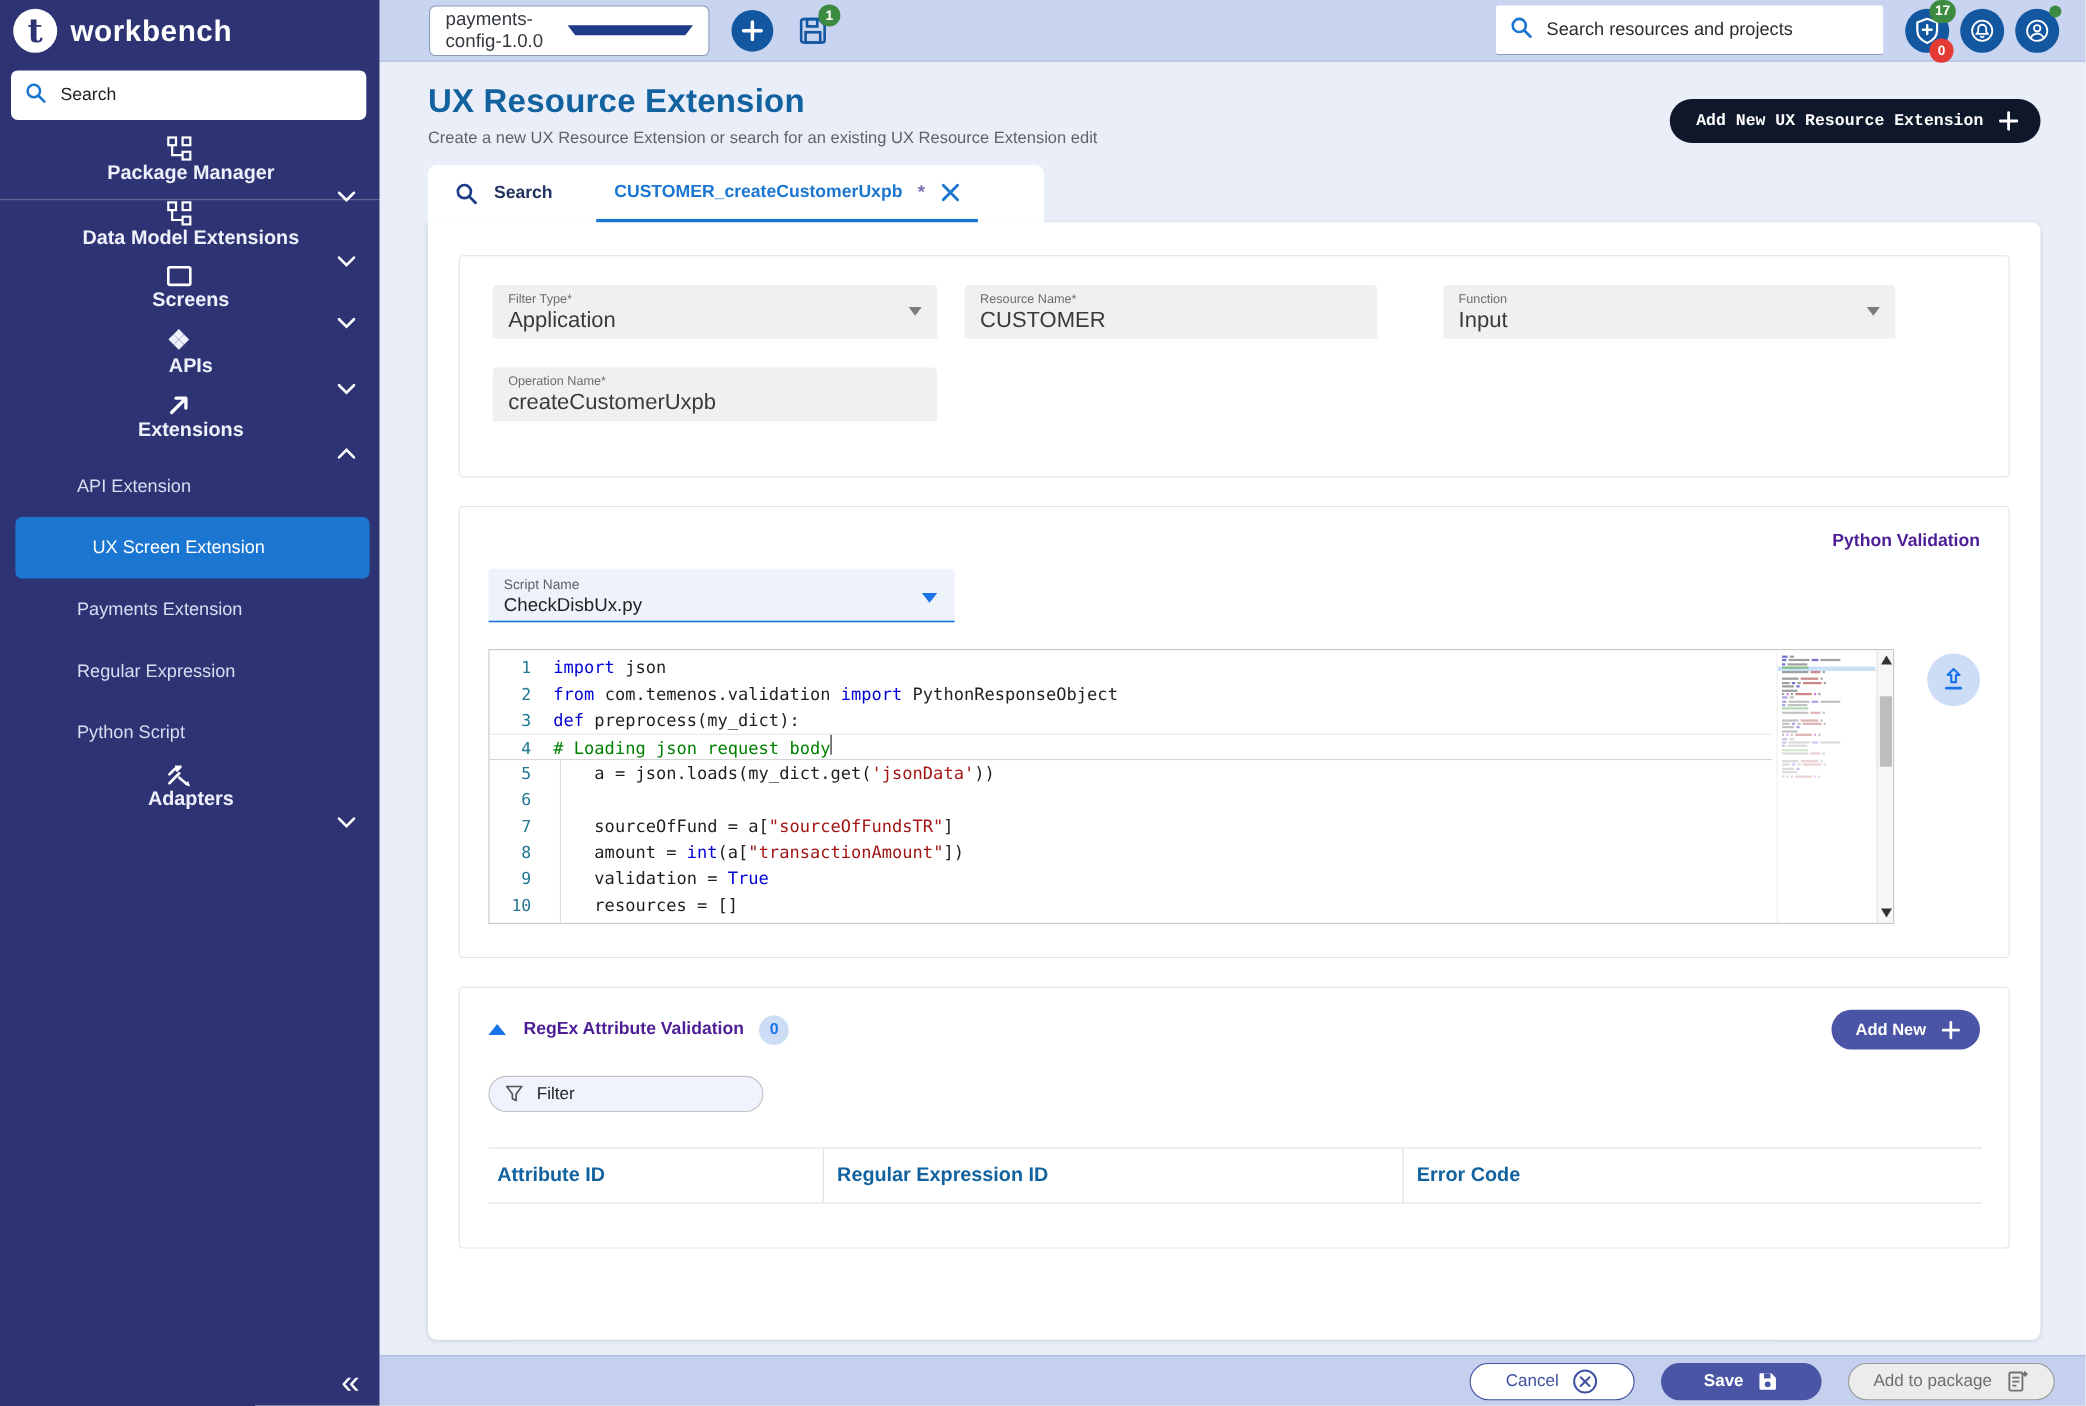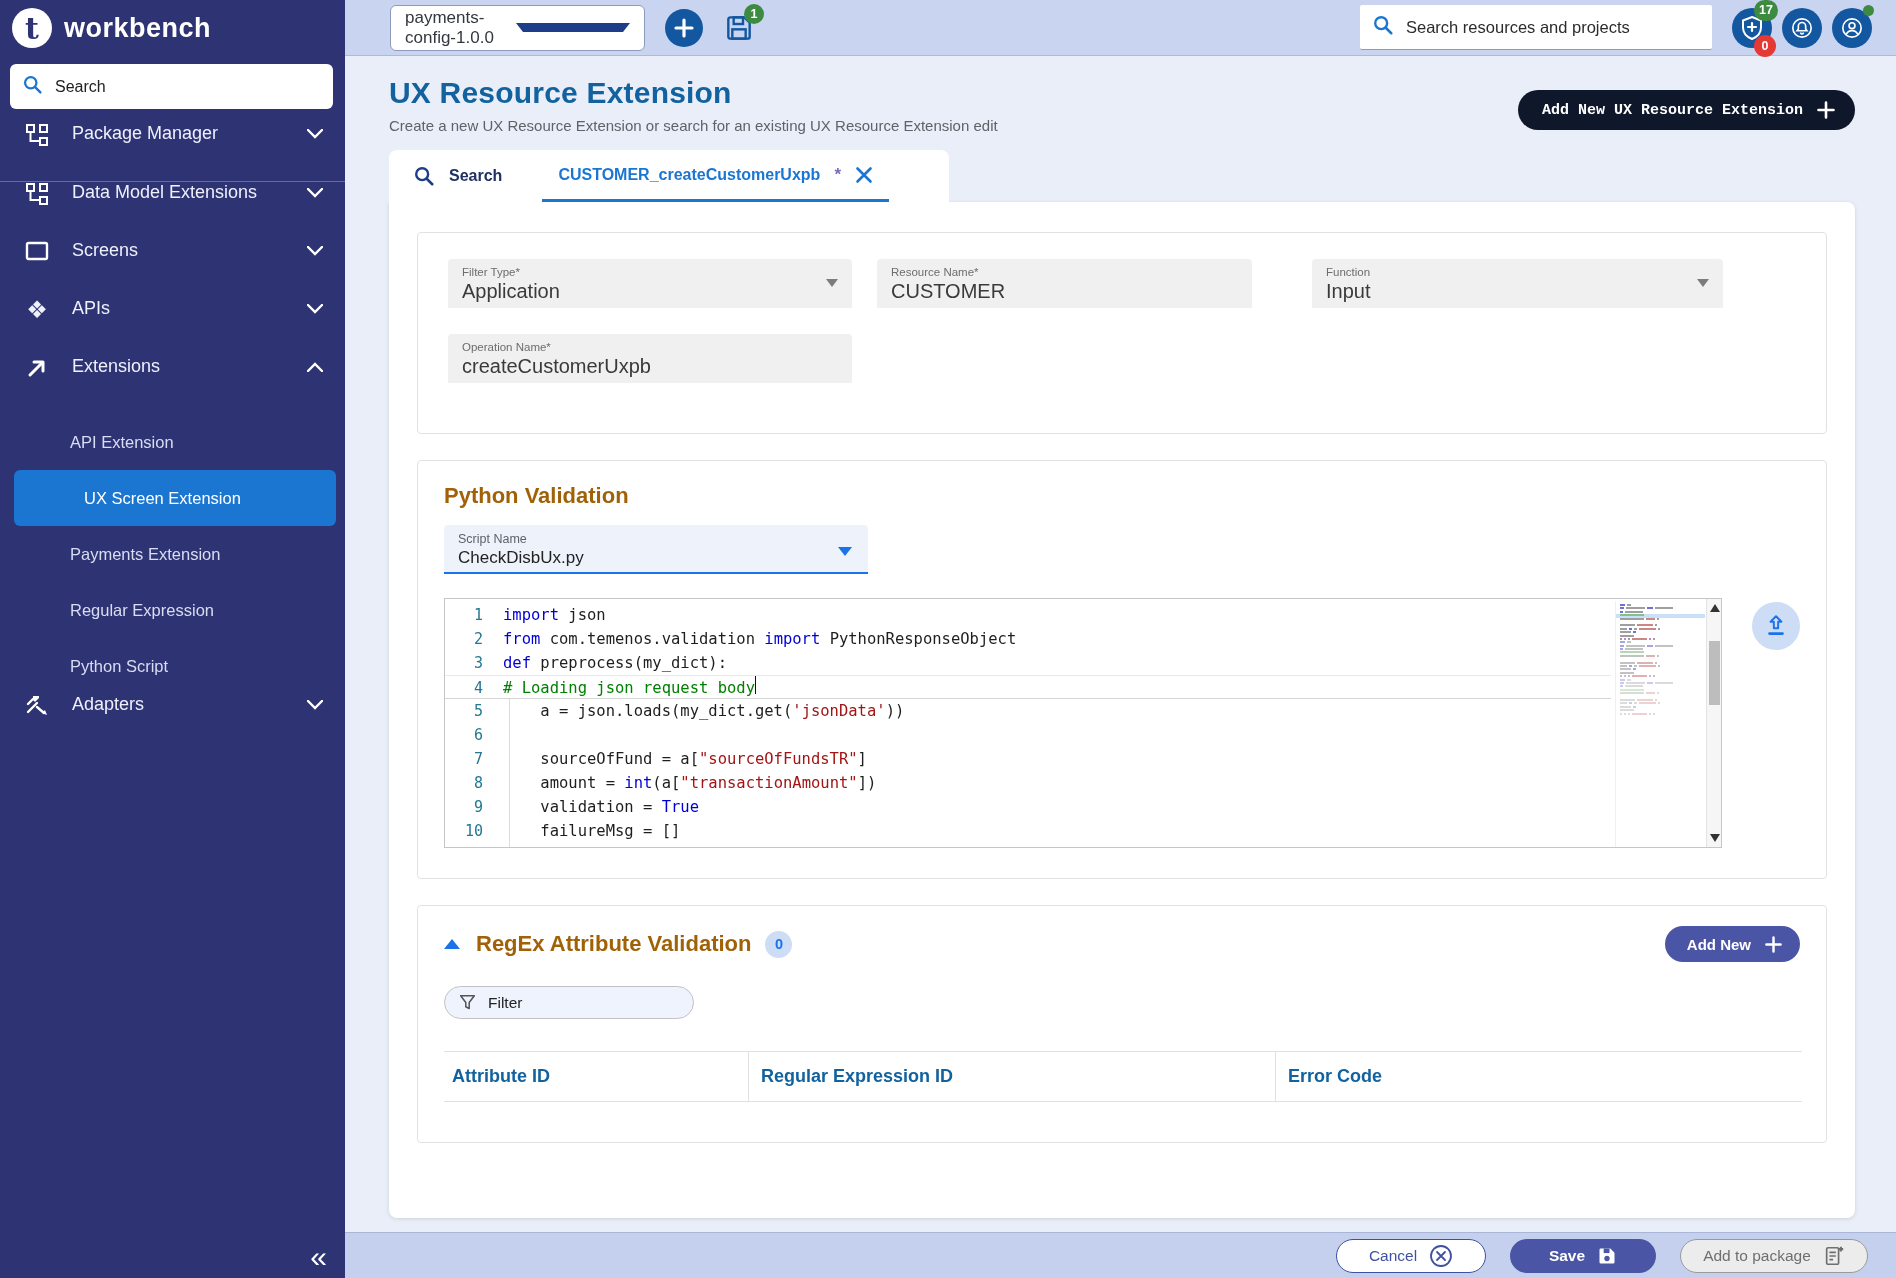--- a/index.html
+++ b/index.html
@@ -12,22 +12,22 @@
   .logo-row { height:56px; display:flex; align-items:center; padding-left:12px; gap:12px; }
   .logo-circle { width:40px; height:40px; background:#fff; border-radius:50%;
     display:flex; align-items:center; justify-content:center;
     color:#2e3374; font-weight:bold; font-size:30px; font-family:"DejaVu Serif", serif; }
   .brand { font-size:27px; font-weight:bold; letter-spacing:.5px; }
   .side-search { margin:8px 12px 14px 10px; background:#fff; border-radius:6px;
     height:45px; display:flex; align-items:center; padding:0 12px; gap:12px; }
   .side-search input { border:none; outline:none; font-size:16px; color:#202124; width:200px;
     font-family:"Liberation Sans", sans-serif; background:transparent; }
   .side-search input::placeholder { color:#202124; }
-  .nav-item { height:58px; display:flex; align-items:flex-start; padding:0 22px 0 24px;
-    font-size:18px; font-weight:400; color:#eef0fa; cursor:pointer; position:relative; }
+  .nav-item { height:58px; display:flex; align-items:center; padding:0 22px 0 24px;
+    font-size:18px; font-weight:700; color:#eef0fa; cursor:pointer; position:relative;flex-direction:column; }
   .nav-item .nav-ico { width:26px; margin-right:22px; display:flex; justify-content:center; }
   .nav-item .chev { margin-left:auto; }
   .divider { height:1px; background:rgba(255,255,255,.28); margin:0; }
   .sub-item { height:56px; display:flex; align-items:center; padding-left:70px;
     font-size:16.5px; font-weight:500; color:#d8ddf2; cursor:pointer; }
   .sub-item.active { background:#1b76d2; color:#fff; margin:0 9px 0 14px; border-radius:6px; }
   .collapse-btn { position:absolute; bottom:6px; right:18px; font-size:30px; color:#fff;
     cursor:pointer; line-height:1; }
 
   
@@ -89,21 +89,21 @@
     position:relative; cursor:default; }
   .field .flabel { font-size:11.5px; color:#6d6d6d; }
   .field .fvalue { font-size:20px; color:#3a3a3a; margin-top:2px;
     font-family:"Liberation Sans", sans-serif; }
   .field .fcaret { position:absolute; right:14px; top:20px; width:0; height:0;
     border-left:6px solid transparent; border-right:6px solid transparent; border-top:8px solid #7c7c7c; }
   .w1 { width:404px; } .w2 { width:375px; margin-left:25px; } .w3 { width:411px; margin-left:60px; }
   .row2 { margin-top:26px; }
 
   .py-card { margin-top:26px; padding:22px 26px 30px; }
-  .sec-title { font-size:22px; font-weight:bold; color:#a16207; }
+  .sec-title { font-size:16px; font-weight:bold; color:#4c1d95;text-align:right; }
   .script-field { width:424px; background:#edf2fb; border-bottom:2px solid #1a73e8;
     border-radius:4px 4px 0 0; height:49px; margin-top:16px; padding:7px 14px 0;
     position:relative; cursor:pointer; }
   .script-field .flabel { font-size:12.5px; color:#5f6368; }
   .script-field .fvalue { font-size:17px; color:#222; margin-top:2px; }
   .script-field .fcaret { position:absolute; right:16px; top:22px; width:0; height:0;
     border-left:7px solid transparent; border-right:7px solid transparent; border-top:9px solid #1a73e8; }
 
   .editor-row { margin-top:24px; display:flex; align-items:flex-start; }
   .editor { position:relative; width:1280px; height:250px; border:1px solid #c6c6c6;
@@ -412,21 +412,21 @@
               <div class="code-scroll">
                   <div class="code-line"><span class="ln">1</span><span class="tk-kw">import</span><span class="tk-pl"> json</span></div>
                   <div class="code-line"><span class="ln">2</span><span class="tk-kw">from</span><span class="tk-pl"> com.temenos.validation </span><span class="tk-kw">import</span><span class="tk-pl"> PythonResponseObject</span></div>
                   <div class="code-line"><span class="ln">3</span><span class="tk-kw">def</span><span class="tk-pl"> preprocess(my_dict):</span></div>
                   <div class="code-line current"><span class="ln">4</span><span class="tk-com"># Loading json request body</span><span class="cursor-bar"></span></div>
                   <div class="code-line"><span class="ln">5</span><span class="tk-pl">    a = json.loads(my_dict.get(</span><span class="tk-str">'jsonData'</span><span class="tk-pl">))</span></div>
                   <div class="code-line"><span class="ln">6</span></div>
                   <div class="code-line"><span class="ln">7</span><span class="tk-pl">    sourceOfFund = a[</span><span class="tk-str">"sourceOfFundsTR"</span><span class="tk-pl">]</span></div>
                   <div class="code-line"><span class="ln">8</span><span class="tk-pl">    amount = </span><span class="tk-kw">int</span><span class="tk-pl">(a[</span><span class="tk-str">"transactionAmount"</span><span class="tk-pl">])</span></div>
                   <div class="code-line"><span class="ln">9</span><span class="tk-pl">    validation = </span><span class="tk-kw">True</span></div>
-                  <div class="code-line"><span class="ln">10</span><span class="tk-pl">    failureMsg = []</span></div>
+                  <div class="code-line"><span class="ln">10</span><span class="tk-pl">    resources = []</span></div>
                   <div class="code-line"><span class="ln">11</span><span class="tk-pl">    </span><span class="tk-ctrl">if</span><span class="tk-pl"> </span><span class="tk-str">'sourceOfFundsTR'</span><span class="tk-ctrl"> in</span><span class="tk-pl"> a:</span></div>
                 </div>
               <div class="indent-guide"></div>
               <div class="minimap">
                   <div class="mini-hl" style="top: 13px;"></div>
                   <div class="mini-line" style="opacity: 0.95;">
                     <i style="width: 5.4px; background: rgb(106, 106, 208);"></i>
                     <i style="width: 3.6px; background: rgb(154, 154, 154);"></i>
                   </div>
                   <div class="mini-line" style="opacity: 0.95;">

